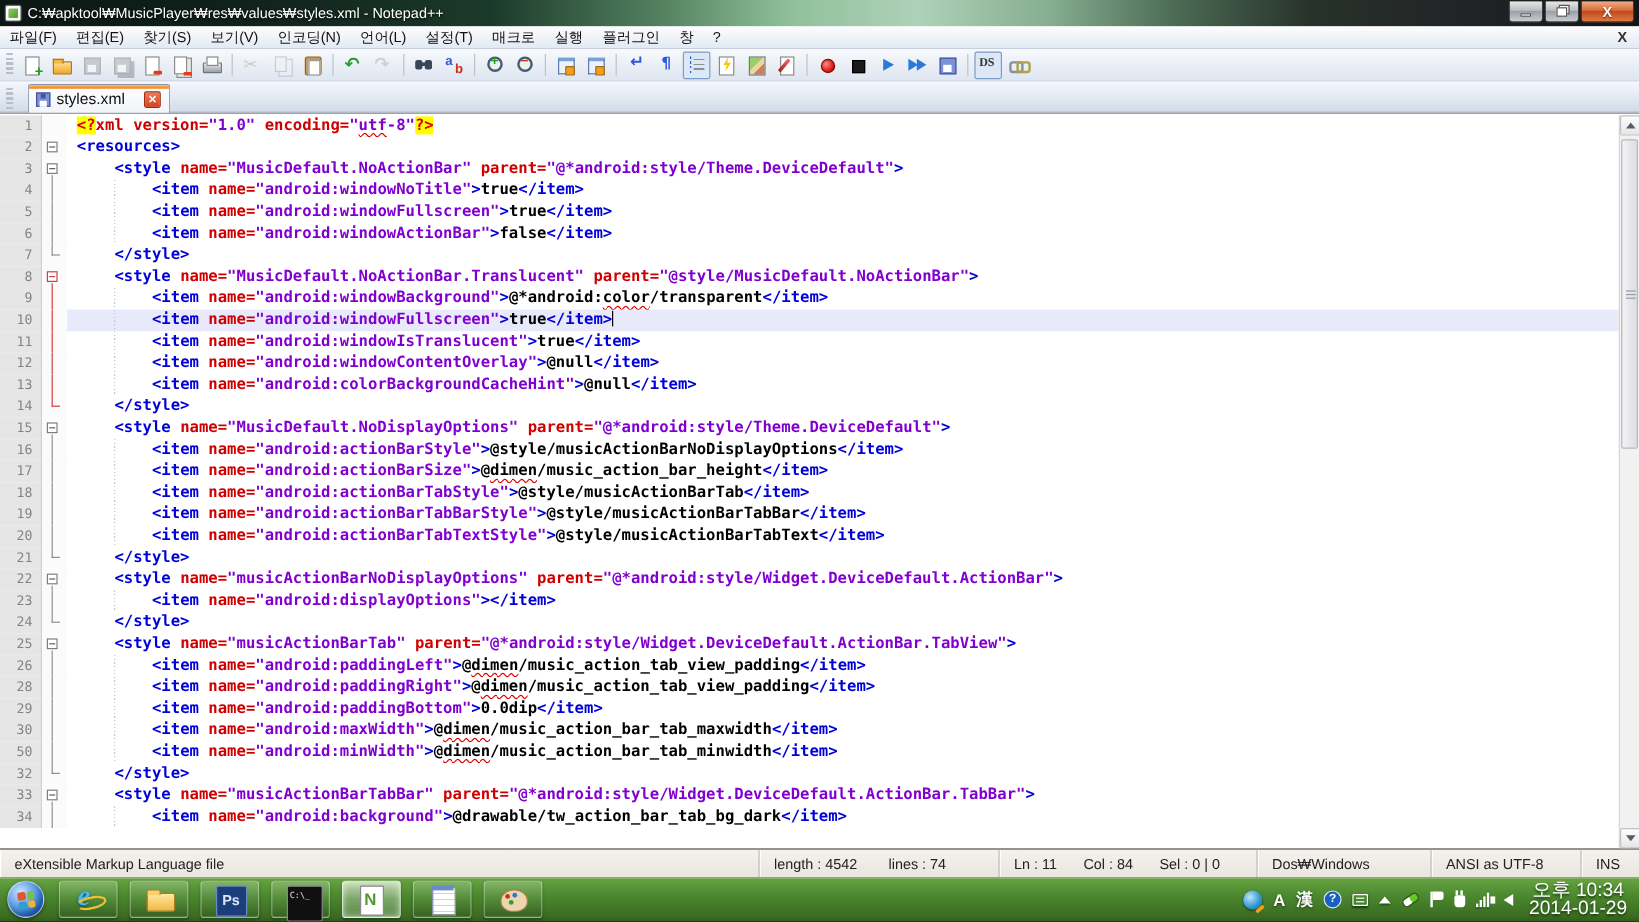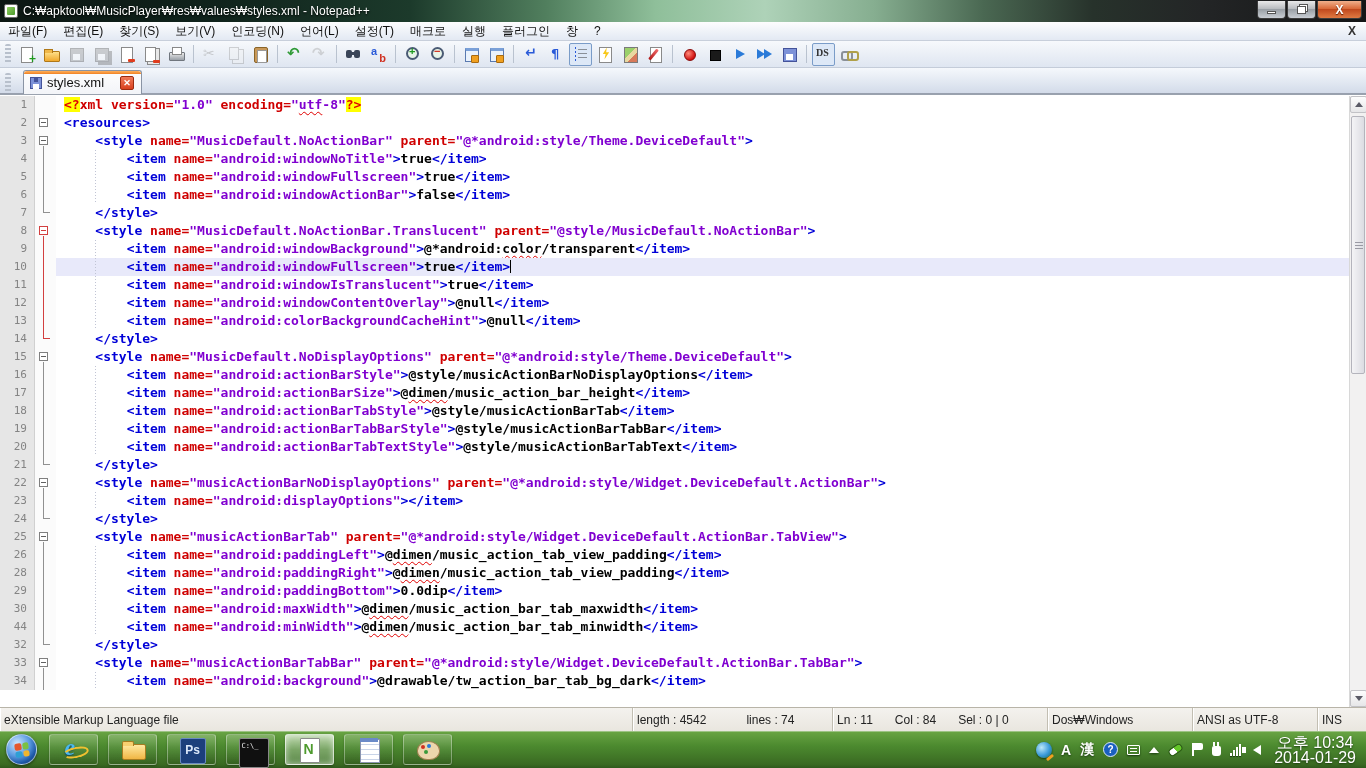--- a/index.html
+++ b/index.html
@@ -121,24 +121,24 @@
   .vscroll{position:absolute;right:0;top:1px;bottom:0;width:17px;background:#f2f1f1;border-left:1px solid #d8d8d8}
   .sb-arrow{position:absolute;left:0;width:17px;height:17px;background:linear-gradient(#fdfdfd,#e6e6e8);border:1px solid #c2c2c6;border-radius:2px;display:flex;align-items:center;justify-content:center}
   .sb-up{top:0}.sb-down{bottom:0}
   .sb-tri-up{width:0;height:0;border-left:4px solid transparent;border-right:4px solid transparent;border-bottom:5px solid #5a5a66}
   .sb-tri-down{width:0;height:0;border-left:4px solid transparent;border-right:4px solid transparent;border-top:5px solid #5a5a66}
   .sb-thumb{position:absolute;left:1px;top:20px;width:14px;height:258px;background:linear-gradient(90deg,#f4f4f6,#dcdce2);border:1px solid #b4b4bc;border-radius:2px}
   .sb-thumb::after{content:"";position:absolute;left:3px;top:50%;width:8px;height:1px;background:#9a9aa4;box-shadow:0 3px 0 #9a9aa4,0 -3px 0 #9a9aa4}
 
   
   .statusbar{position:absolute;left:0;top:707px;width:1366px;height:24px;background:linear-gradient(#f4f2ee,#e9e6df);border-top:1px solid #b8b4a8;display:flex;align-items:stretch;font-size:12px;color:#222}
-  .sseg{display:flex;align-items:center;padding:0 4px;border-right:1px solid #c2beb2;box-shadow:inset 1px 0 0 #fff}
+  .sseg{display:flex;align-items:center;padding:0 12px;border-right:1px solid #c2beb2;box-shadow:inset 1px 0 0 #fff}
   .sseg.first{flex:1}
   .sp{white-space:nowrap}
-  .gap26{margin-right:40px}.gap22{margin-right:22px}
+  .gap26{margin-right:26px}.gap22{margin-right:22px}
 
   
   .taskbar{position:absolute;left:0;top:731px;width:1366px;height:37px;
     background:linear-gradient(#6aa544,#4c8a2f 40%,#3a6a22 90%,#2f5a1c);box-shadow:inset 0 1px 0 rgba(255,255,255,.35);display:flex;align-items:center}
   .startorb{width:31px;height:31px;border-radius:50%;margin:0 8px 0 6px;position:relative;
     background:radial-gradient(circle at 35% 30%,#cfe8ff,#5a9ae0 45%,#1e5aa8 70%,#0c2c58);border:1px solid rgba(255,255,255,.55);box-shadow:0 1px 3px rgba(0,0,0,.5)}
   .orbflag{position:absolute;left:8px;top:8px;width:14px;height:14px;transform:rotate(-8deg);display:grid;grid-template-columns:1fr 1fr;grid-template-rows:1fr 1fr;gap:1px}
   .orbflag i{border-radius:2px}
   .orbflag i:nth-child(1){background:#e4572e}.orbflag i:nth-child(2){background:#7bc143}
   .orbflag i:nth-child(3){background:#2e9fd4}.orbflag i:nth-child(4){background:#f0b52e}
@@ -528,21 +528,21 @@
           <span class="cl"><span class="tk-p">        </span><span class="tk-t">&lt;item</span><span class="tk-a"> name=</span><span class="tk-v">"android:paddingBottom"</span><span class="tk-t">&gt;</span><span class="tk-k">0.0dip</span><span class="tk-t">&lt;/item&gt;</span></span>
         </div>
         <div class="line g1">
           <span class="num">30</span>
           <span class="fold">
             <span class="fstem"></span>
           </span>
           <span class="cl"><span class="tk-p">        </span><span class="tk-t">&lt;item</span><span class="tk-a"> name=</span><span class="tk-v">"android:maxWidth"</span><span class="tk-t">&gt;</span><span class="tk-k">@</span><span class="tk-k tk-sq">dimen</span><span class="tk-k">/music_action_bar_tab_maxwidth</span><span class="tk-t">&lt;/item&gt;</span></span>
         </div>
         <div class="line g1">
-          <span class="num">44</span>
+          <span class="num">50</span>
           <span class="fold">
             <span class="fstem"></span>
           </span>
           <span class="cl"><span class="tk-p">        </span><span class="tk-t">&lt;item</span><span class="tk-a"> name=</span><span class="tk-v">"android:minWidth"</span><span class="tk-t">&gt;</span><span class="tk-k">@</span><span class="tk-k tk-sq">dimen</span><span class="tk-k">/music_action_bar_tab_minwidth</span><span class="tk-t">&lt;/item&gt;</span></span>
         </div>
         <div class="line">
           <span class="num">32</span>
           <span class="fold">
             <span class="fstem half"></span>
             <span class="fcorner"></span>

